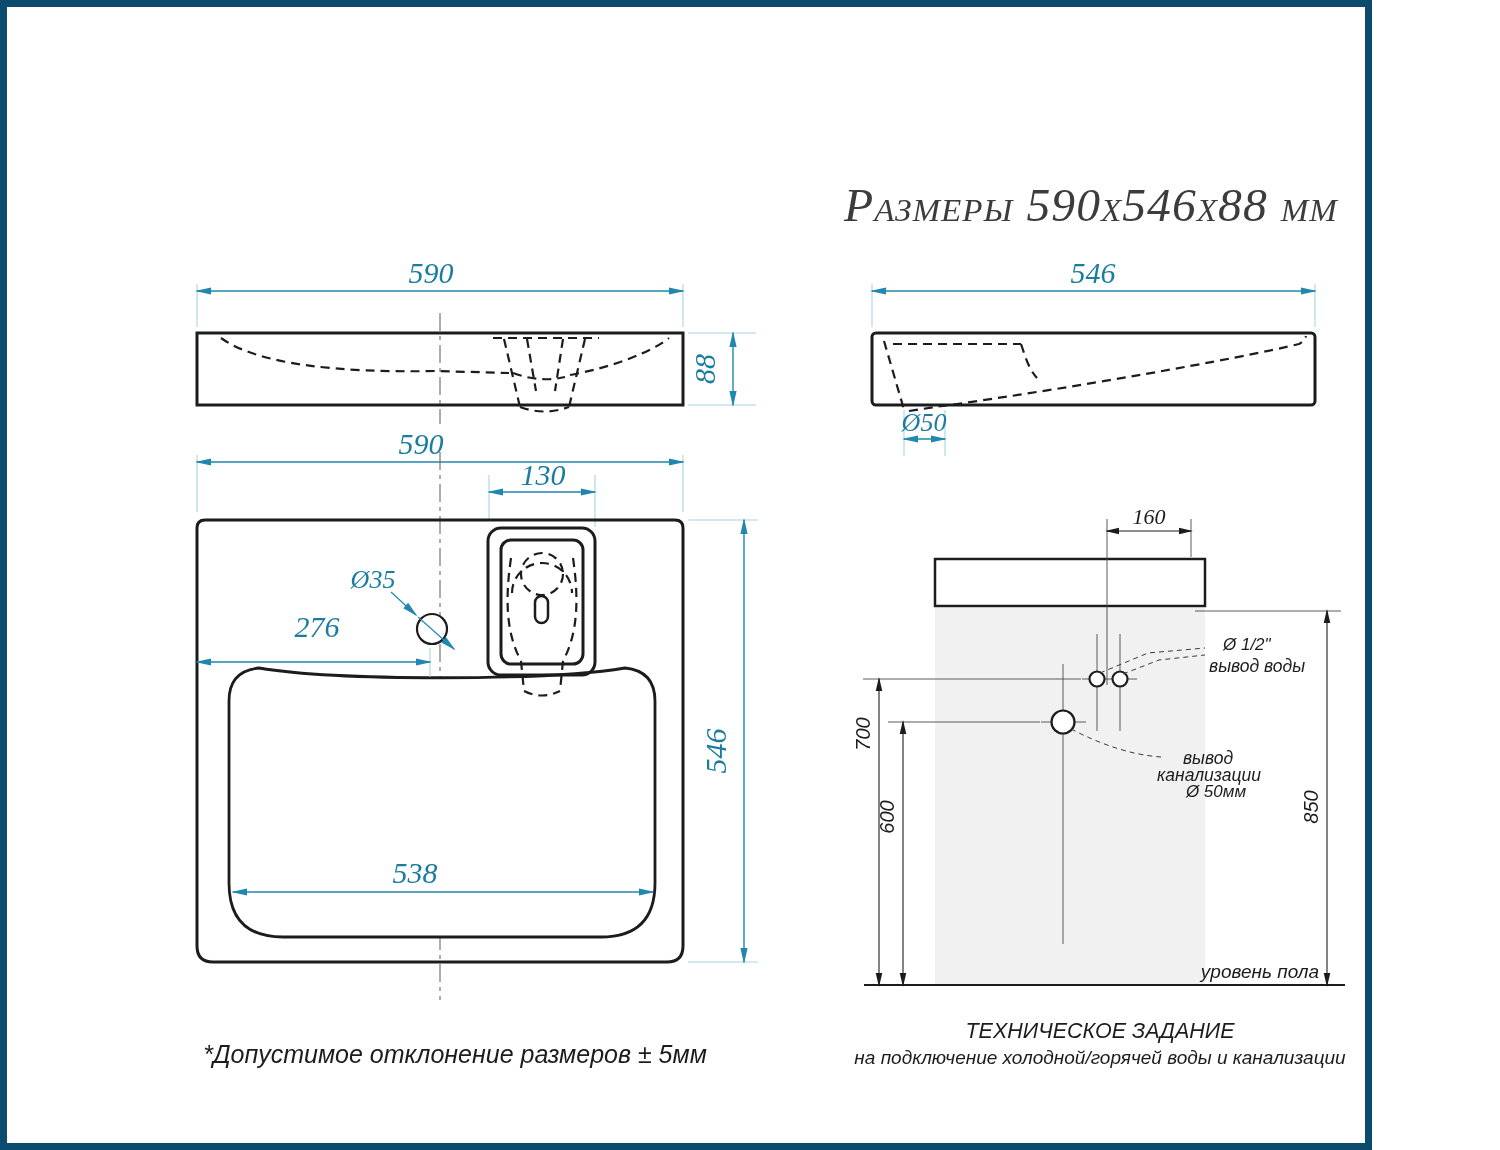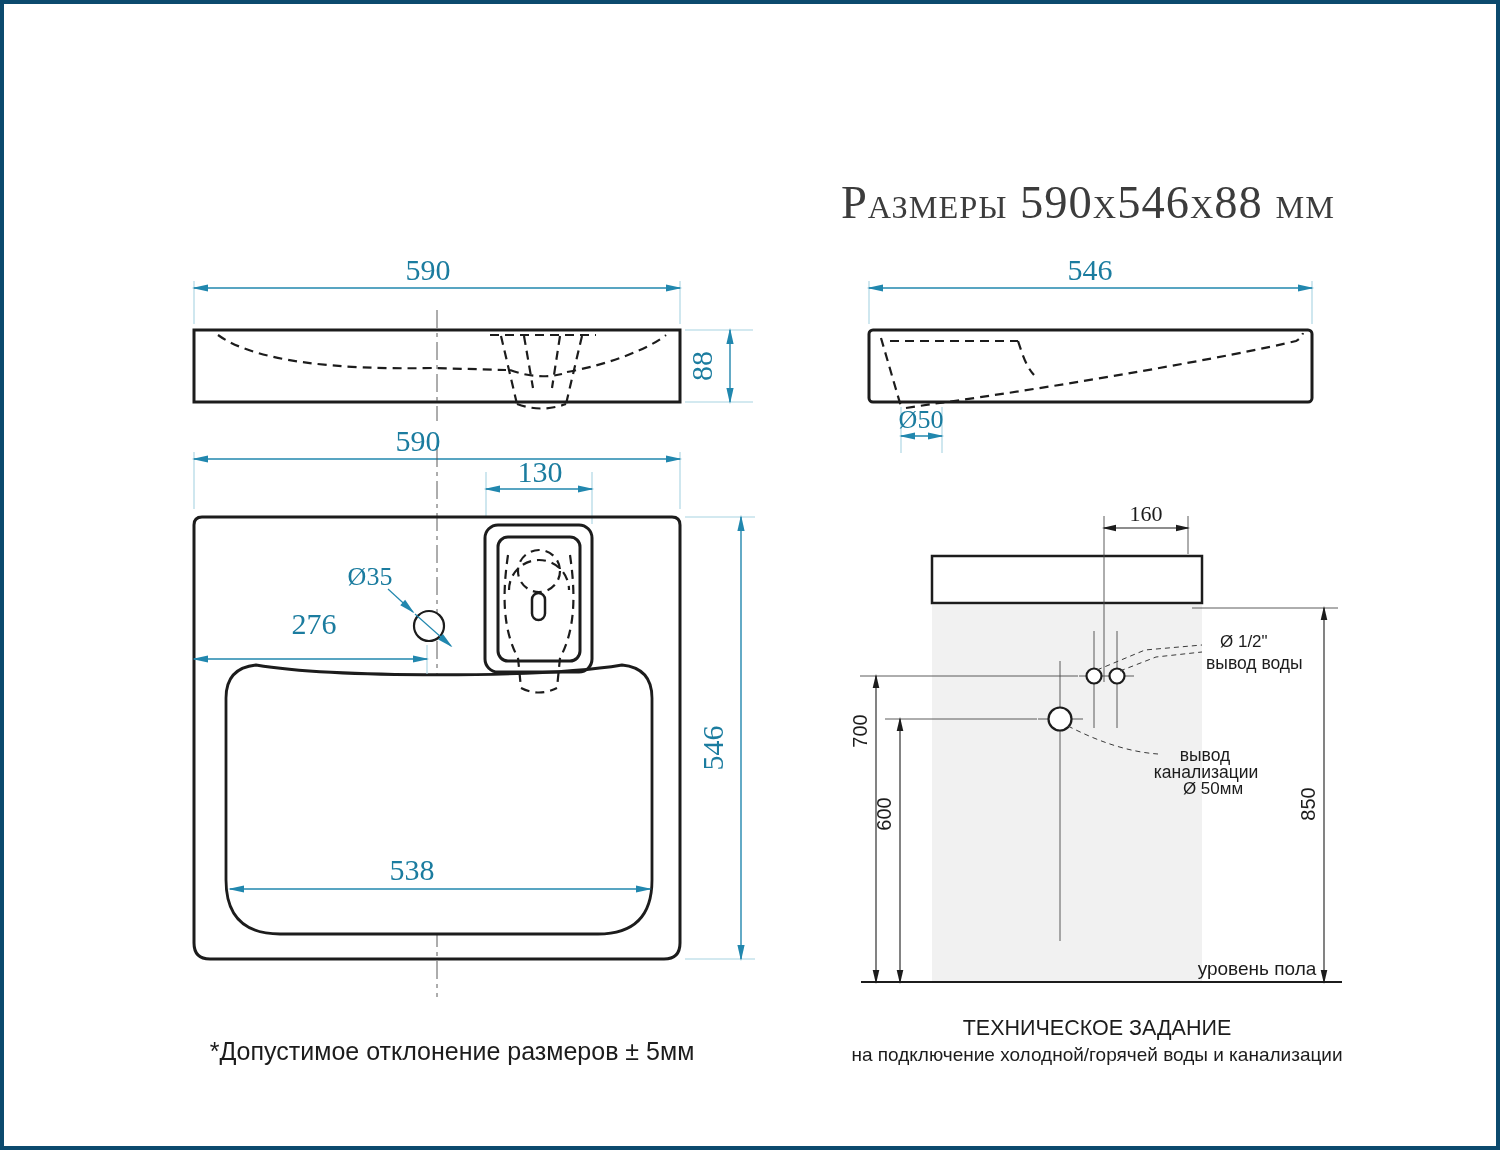--- a/index.html
+++ b/index.html
@@ -1,19 +1,20 @@
 <!DOCTYPE html>
 <html><head>
 <meta charset="utf-8">
 <style>
   html,body { margin:0; padding:0; background:#ffffff; }
   .page {
-    position:relative; width:1500px; height:1150px; background:#ffffff;
-    border:4px solid #0c4a6e; box-sizing:border-box; overflow:hidden;
+    position:relative; width:1372px; height:1150px; background:#ffffff;
+    border:7px solid #0c4a6e; box-sizing:border-box; overflow:hidden;
     font-family:"Liberation Sans", sans-serif;
+    font-style:italic;
   }
   svg { position:absolute; left:0; top:0; }
 
   
   .o3   { stroke:#1c1c1c; stroke-width:3;   fill:none; }
   .o28  { stroke:#1c1c1c; stroke-width:2.8; fill:#ffffff; }
   .o25  { stroke:#1c1c1c; stroke-width:2.5; fill:#ffffff; }
   .o22  { stroke:#1c1c1c; stroke-width:2.2; fill:#ffffff; }
   .dash { stroke:#1c1c1c; stroke-width:2.2; fill:none; stroke-dasharray:9 6; }
   .cl   { stroke:#5a5a5a; stroke-width:1;   fill:none; stroke-dasharray:18 5 4 5; }

